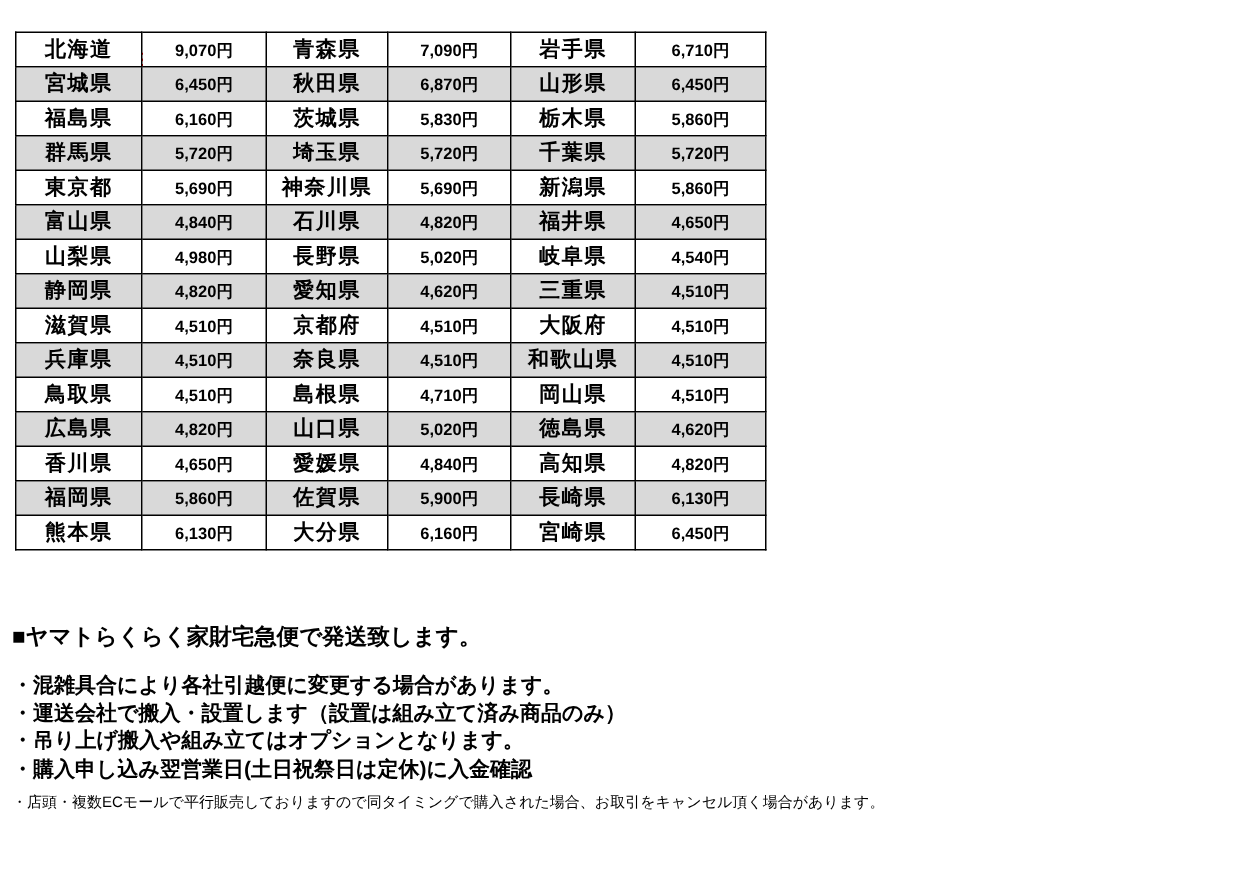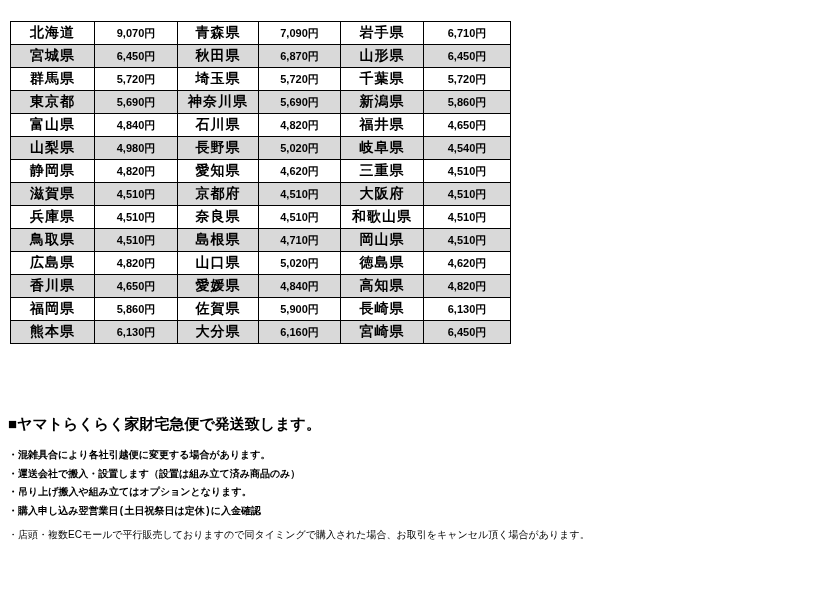--- a/index.html
+++ b/index.html
@@ -67,25 +67,24 @@
     width: 810px;
     color: #000000;
   }
   .notes-heading {
     font-size: 15px;
     font-weight: bold;
     margin: 0 0 13px 0;
     white-space: nowrap;
   }
   .note-line {
-    font-size: 10px;
+    font-size: 14px;
     font-weight: bold;
     line-height: 18.5px;
     white-space: nowrap;
-    font-family: Liberation Mono, monospace;
   }
   .fine-print {
     font-size: 10px;
     font-weight: normal;
     margin-top: 7px;
     white-space: nowrap;
   }
 </style>
 </head>
 <body>
@@ -114,20 +113,28 @@
         </tr>
         <tr>
           <td class="pref">宮城県</td>
           <td class="price">6,450円</td>
           <td class="pref">秋田県</td>
           <td class="price">6,870円</td>
           <td class="pref">山形県</td>
           <td class="price">6,450円</td>
         </tr>
         <tr>
+          <td class="pref">福島県</td>
+          <td class="price">6,160円</td>
+          <td class="pref">茨城県</td>
+          <td class="price">5,830円</td>
+          <td class="pref">栃木県</td>
+          <td class="price">5,860円</td>
+        </tr>
+        <tr>
           <td class="pref">群馬県</td>
           <td class="price">5,720円</td>
           <td class="pref">埼玉県</td>
           <td class="price">5,720円</td>
           <td class="pref">千葉県</td>
           <td class="price">5,720円</td>
         </tr>
         <tr>
           <td class="pref">東京都</td>
           <td class="price">5,690円</td>

